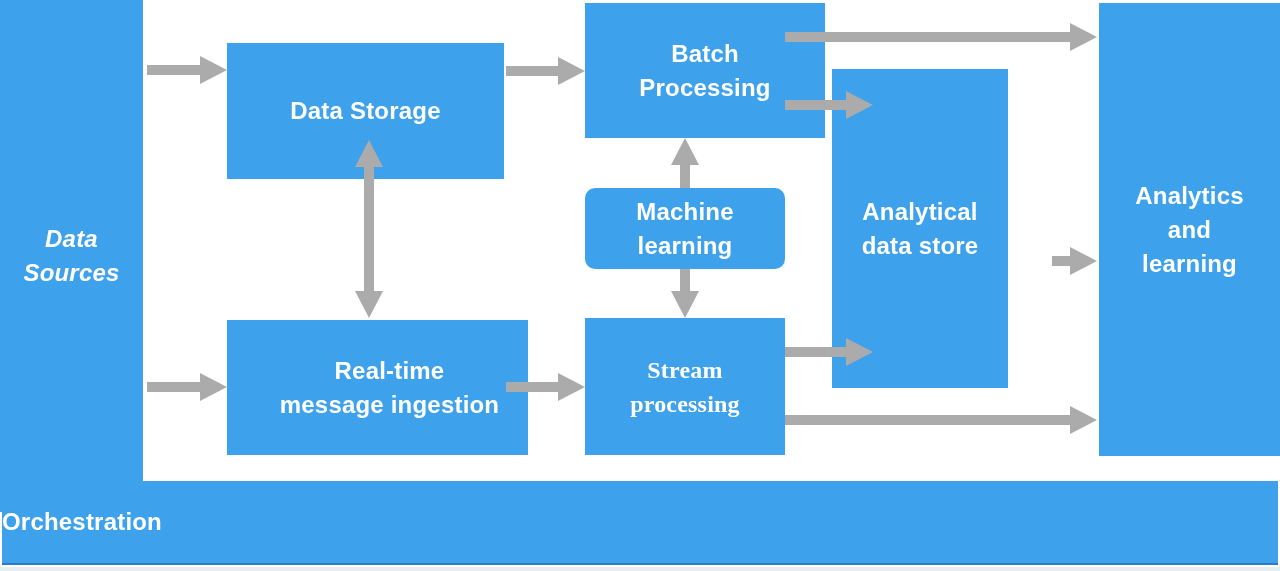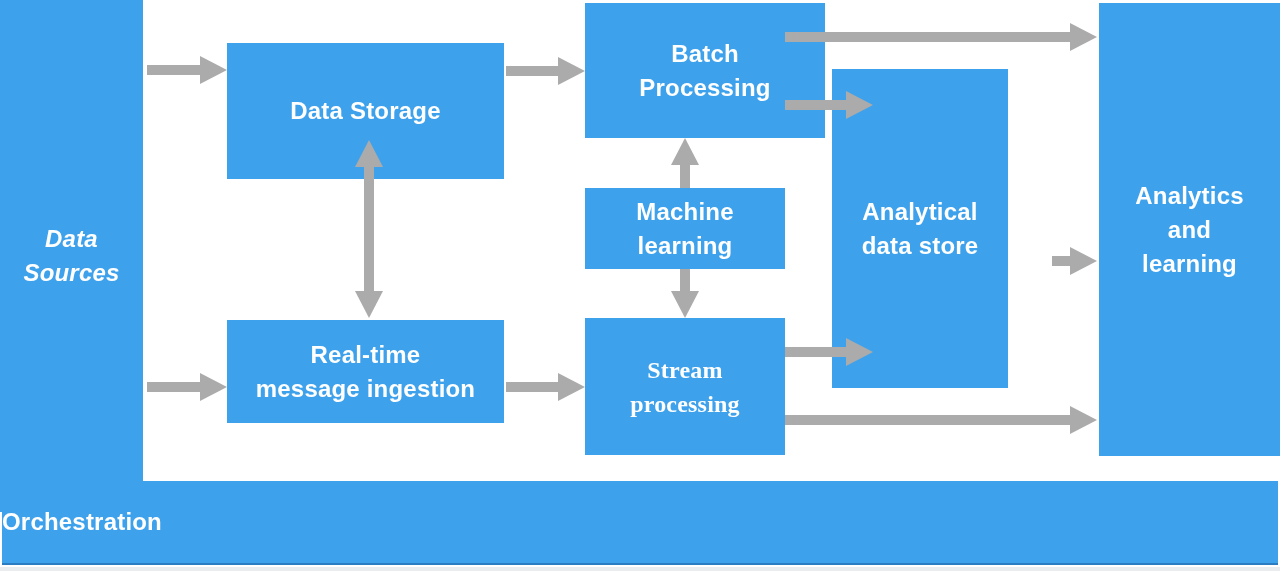--- a/index.html
+++ b/index.html
@@ -55,26 +55,26 @@
 
 <div class="node" style="left:227px;top:3px;width:277px;height:136px;margin-top:40px;">
   <span class="node-label">Data Storage</span>
 </div>
 
 <div class="node" style="left:585px;top:3px;width:240px;height:135px;">
   <span class="node-label">Batch
 Processing</span>
 </div>
 
-<div class="node" style="left:585px;top:188px;width:200px;height:81px;">
+<div class="node" style="left:585px;top:188px;width:200px;height:81px;border-radius:10px;">
   <span class="node-label">Machine
 learning</span>
 </div>
 
-<div class="node" style="left:227px;top:320px;width:277px;height:103px;">
+<div class="node" style="left:227px;top:320px;width:277px;height:135px;padding-left:24px;">
   <span class="node-label">Real-time
 message ingestion</span>
 </div>
 
 <div class="node" style="left:585px;top:318px;width:200px;height:137px;font-family:Liberation Serif, serif;">
   <span class="node-label">Stream
 processing</span>
 </div>
 
 <div class="node" style="left:832px;top:69px;width:176px;height:319px;">

